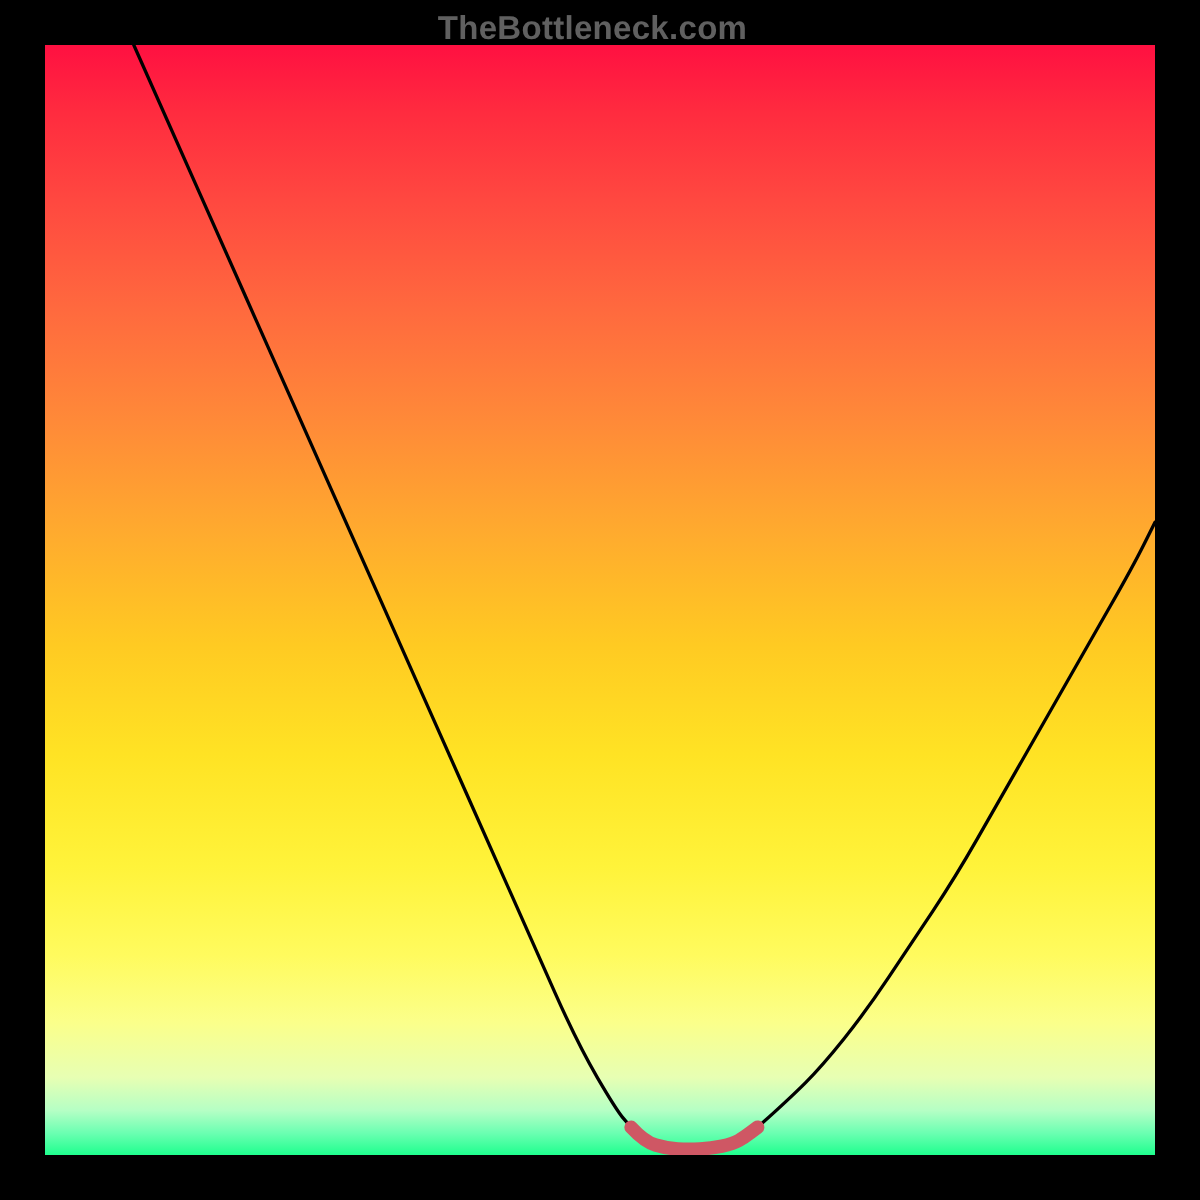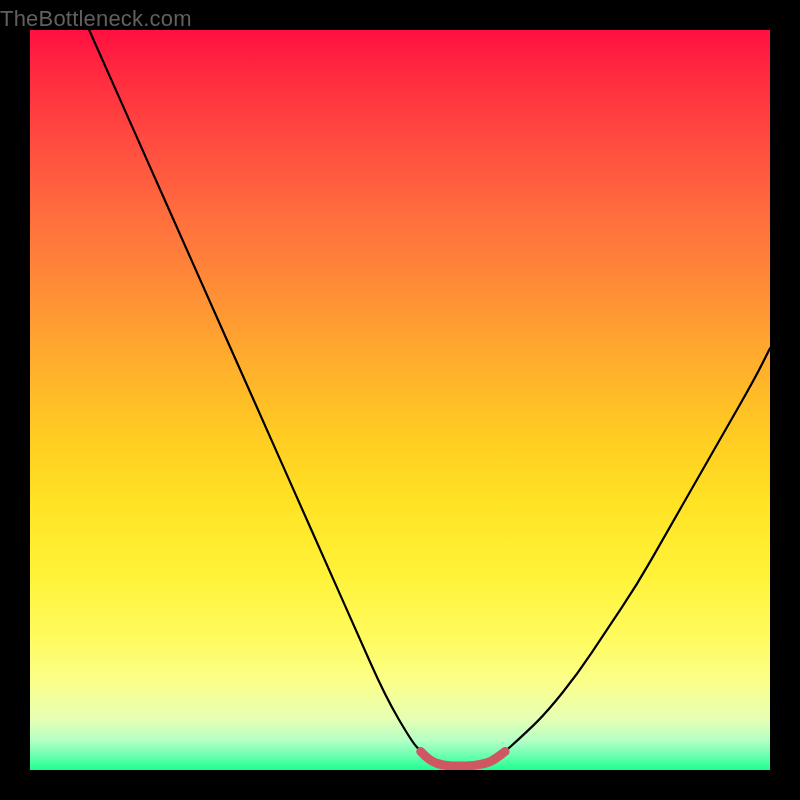--- a/index.html
+++ b/index.html
@@ -47,24 +47,24 @@
   }
   .curve {
     position: absolute;
     inset: 0;
   }
   .watermark {
     position: absolute;
     top: 6px;
     left: 0;
     right: 10px;
-    text-align: left;
+    text-align: center;
     color: #606060;
     font-size: 22px;
-    font-weight: 400;
+    font-weight: 700;
     letter-spacing: 0.2px;
     pointer-events: none;
   }
 </style>
 </head>
 <body>
 
 <div class="frame">
   <div class="watermark">TheBottleneck.com</div>
 

